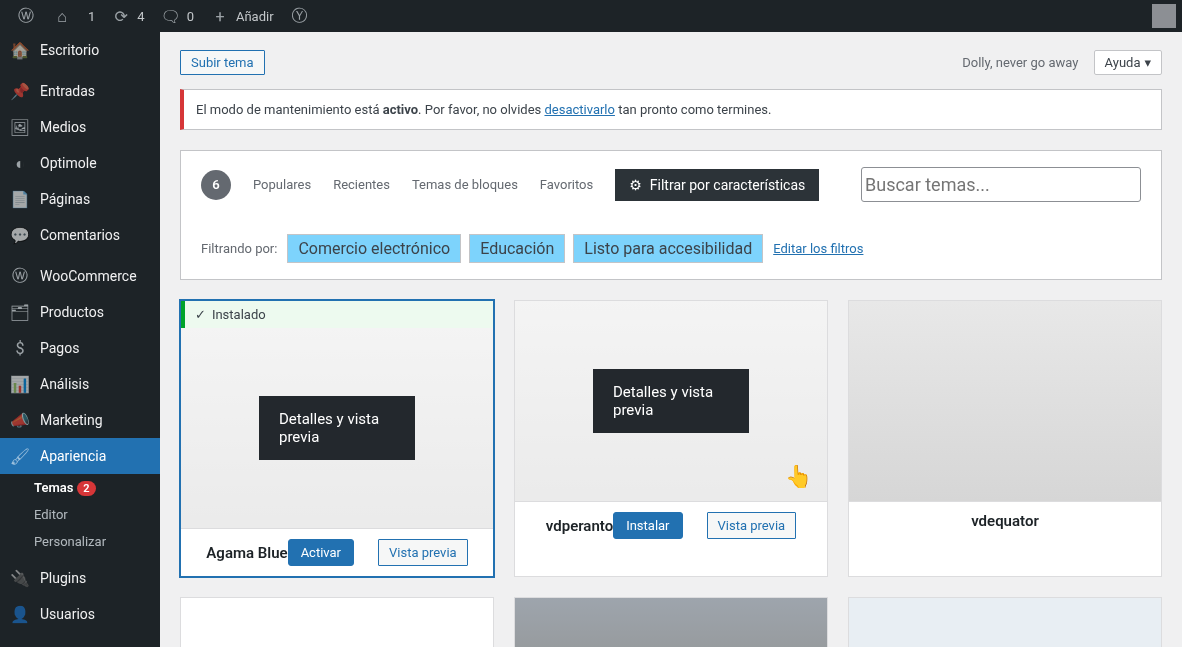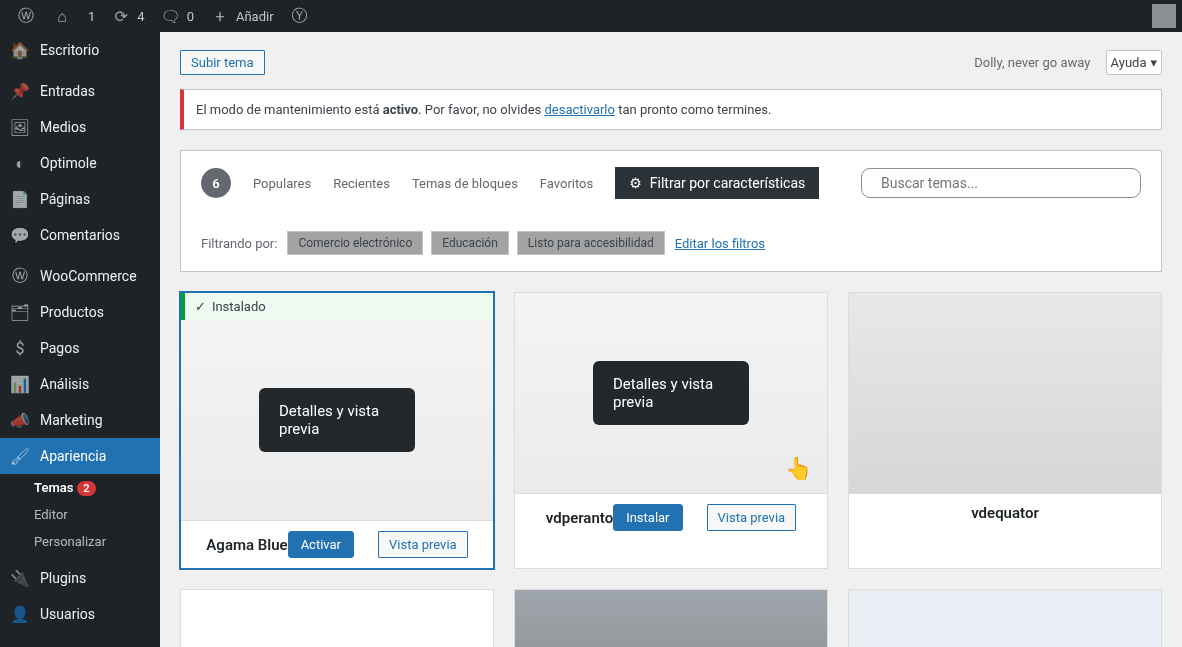--- a/index.html
+++ b/index.html
@@ -16,40 +16,40 @@
 .sub-item{padding:6px 10px 6px 34px;color:rgba(240,246,252,.7);cursor:pointer;font-size:13px}
 .sub-item.current{color:#fff;font-weight:600}
 .badge{background:#d63638;color:#fff;border-radius:9px;font-size:11px;padding:1px 6px;margin-left:4px}
 .icon{width:20px;height:20px;display:inline-flex;align-items:center;justify-content:center;font-size:16px;color:rgba(240,246,252,.6)}
 .content{flex:1;padding:0 20px 20px 20px;overflow-y:auto}
 .header{display:flex;align-items:center;justify-content:space-between;padding:18px 0 14px}
 .header-left{display:flex;align-items:center;gap:12px}
 .h1{font-size:23px;font-weight:400;color:#1d2327}
 .btn-sec{border:1px solid #2271b1;color:#2271b1;background:#f6f7f7;padding:4px 10px;border-radius:1px;cursor:pointer;font-size:13px}
 .hello{color:#646970}
-.help-btn{border:1px solid #c3c4c7;background:#fff;padding:4px 4px;border-radius:2px;cursor:pointer;margin-left:12px;display:inline-flex;align-items:center;gap:4px}
+.help-btn{border:1px solid #c3c4c7;background:#fff;padding:4px 10px;border-radius:2px;cursor:pointer;margin-left:12px;display:inline-flex;align-items:center;gap:4px}
 .notice{background:#fff;border:1px solid #c3c4c7;border-left:4px solid #d63638;padding:12px;margin-bottom:20px}
 .notice a{color:#2271b1}
 .filter-bar{background:#fff;border:1px solid #c3c4c7;padding:16px 20px;margin-bottom:4px}
 .row1{display:flex;align-items:center;gap:22px}
 .count{width:30px;height:30px;border-radius:50%;background:#646970;color:#fff;display:flex;align-items:center;justify-content:center;font-weight:600}
 .filter-link{cursor:pointer;color:#646970}
 .filter-btn{background:#2c3338;color:#fff;padding:8px 14px;display:flex;align-items:center;gap:8px;cursor:pointer;font-size:14px}
 .search{flex:1;max-width:280px;margin-left:auto}
-.search input{width:100%;padding:6px 19px;border:1px solid #8c8f94;border-radius:9px;font-size:14px}
+.search input{width:100%;padding:6px 3px;border:1px solid #8c8f94;border-radius:3px;font-size:18px}
 .row2{display:flex;align-items:center;gap:10px;margin-top:16px;padding-top:16px}
-.tag{border:1px solid #c3c4c7;padding:4px 10px;background:#a3a3a3;font-size:12px}
+.tag{border:1px solid #c3c4c7;padding:4px 10px;background:#7dd3fc;font-size:16px}
 .link{color:#2271b1;text-decoration:underline;cursor:pointer}
 .themes{display:grid;grid-template-columns:repeat(3,1fr);gap:20px;margin-top:20px}
 .theme{border:1px solid #dcdcde;background:#fff;cursor:pointer;position:relative}
 .theme.active{border:1px solid #2271b1;outline:1px solid #2271b1}
 .inst{background:#edfaef;border-left:4px solid #00a32a;padding:6px 10px;color:#3c434a;display:flex;align-items:center;gap:6px}
 .shot{height:200px;background:linear-gradient(180deg,#e8e8e8,#d6d6d6);position:relative;overflow:hidden}
 .shot.dark{background:linear-gradient(180deg,#3c4a5a,#2c3338)}
-.overlay{position:absolute;top:50%;left:50%;transform:translate(-50%,-50%);background:#23282d;color:#fff;padding:14px 20px;font-size:15px;border-radius:6px}
+.overlay{position:absolute;top:50%;left:50%;transform:translate(-50%,-50%);background:#23282d;color:#fff;padding:14px 20px;font-size:15px;border-radius:0}
 .theme.active .shot::before,.theme:nth-child(2) .shot::before{content:"";position:absolute;inset:0;background:rgba(255,255,255,.5)}
 .tbar{display:flex;align-items:center;justify-content:center;padding:10px 14px;border-top:1px solid #dcdcde}
 .tname{font-size:15px;font-weight:600;color:#1d2327}
 .tbtns{display:flex;gap:24px}
 .btn-pri{background:#2271b1;border:1px solid #2271b1;color:#fff;padding:5px 12px;border-radius:3px;cursor:pointer;font-size:13px}
 .cursor-hand{position:absolute;right:14px;bottom:12px;font-size:22px}
 </style>
 </head>
 <body>
 

